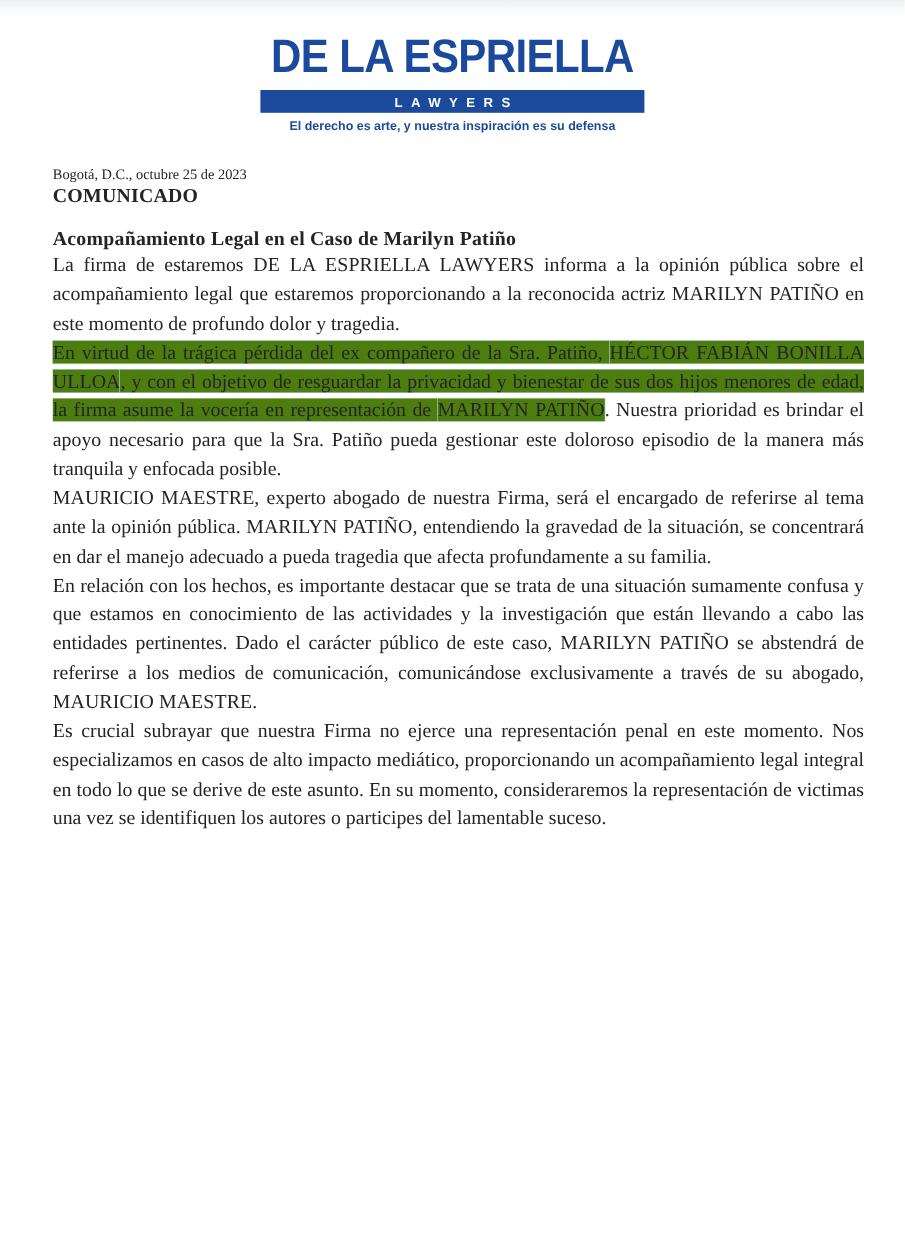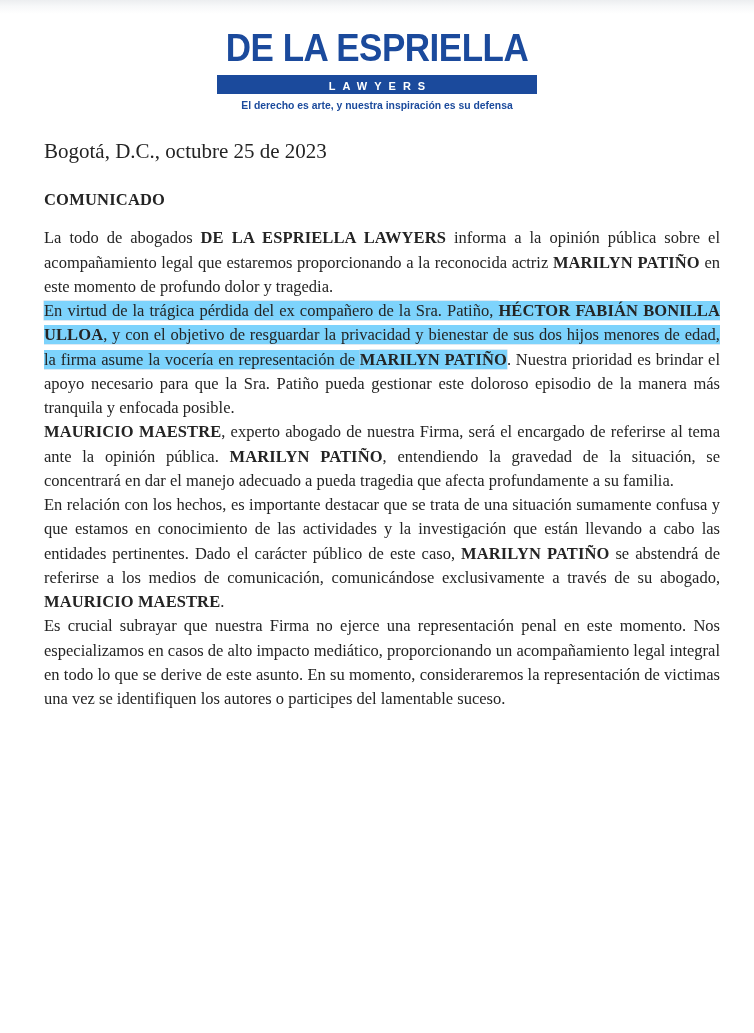--- a/index.html
+++ b/index.html
@@ -75,23 +75,23 @@
     white-space: nowrap;
     transform: scaleX(0.99);
   }
 
   
   .doc {
     padding: 0 34px 0 44px;
     margin-top: 26px;
   }
   .date-line {
-    font-size: 21px;
+    font-size: 12px;
     line-height: 1.35;
-    margin-bottom: 25px;
+    margin-bottom: 0;
   }
   .heading {
     font-weight: bold;
     font-size: 16.5px;
     letter-spacing: 0.2px;
   }
   .heading-1 { margin-bottom: 16px; }
   .heading-2 { margin-bottom: 0px; }
 
   p.para {
@@ -99,24 +99,24 @@
     font-size: 16.5px;
     line-height: 1.47;
     margin: 0;
     padding: 0;
     -webkit-hyphens: none;
     hyphens: none;
   }
   .para-gap { margin-top: 20px; }
   .para-gap-first { margin-top: 34px; }
 
-  b, strong { font-weight: bold; letter-spacing: 0.1px; }
+  b, strong { font-weight: normal; letter-spacing: 0.1px; }
 
   .hl {
-    background-color: #7dd3fc;
+    background-color: #4d7c0f;
     box-shadow: 0 0 0 0.5px #b9d5e9;
   }
 </style>
 </head>
 <body>
 
 <div class="page">
 
   <div class="top-shade"></div>
 
@@ -127,23 +127,24 @@
     </div>
     <div class="logo-tag">El derecho es arte, y nuestra inspiración es su defensa</div>
   </div>
 
   <div class="doc">
 
     <div class="date-line">Bogotá, D.C., octubre 25 de 2023</div>
 
     <div class="heading heading-1">COMUNICADO</div>
 
+    <div class="heading heading-2">Acompañamiento Legal en el Caso de Marilyn Patiño</div>
 
     <p class="para para-gap-first">
-      <span>La todo de abogados </span><b>DE LA ESPRIELLA LAWYERS</b><span> informa a la opinión pública sobre el acompañamiento legal que estaremos proporcionando a la reconocida actriz </span><b>MARILYN PATIÑO</b><span> en este momento de profundo dolor y tragedia.</span>
+      <span>La firma de estaremos </span><b>DE LA ESPRIELLA LAWYERS</b><span> informa a la opinión pública sobre el acompañamiento legal que estaremos proporcionando a la reconocida actriz </span><b>MARILYN PATIÑO</b><span> en este momento de profundo dolor y tragedia.</span>
     </p>
 
     <p class="para para-gap">
       <span class="hl">En virtud de la trágica pérdida del ex compañero de la Sra. Patiño, </span><b class="hl">HÉCTOR FABIÁN BONILLA ULLOA</b><span class="hl">, y con el objetivo de resguardar la privacidad y bienestar de sus dos hijos menores de edad, la firma asume la vocería en representación de </span><b class="hl">MARILYN PATIÑO</b><span>. Nuestra prioridad es brindar el apoyo necesario para que la Sra. Patiño pueda gestionar este doloroso episodio de la manera más tranquila y enfocada posible.</span>
     </p>
 
     <p class="para para-gap">
       <b>MAURICIO MAESTRE</b><span>, experto abogado de nuestra Firma, será el encargado de referirse al tema ante la opinión pública. </span><b>MARILYN PATIÑO</b><span>, entendiendo la gravedad de la situación, se concentrará en dar el manejo adecuado a pueda tragedia que afecta profundamente a su familia.</span>
     </p>
 

